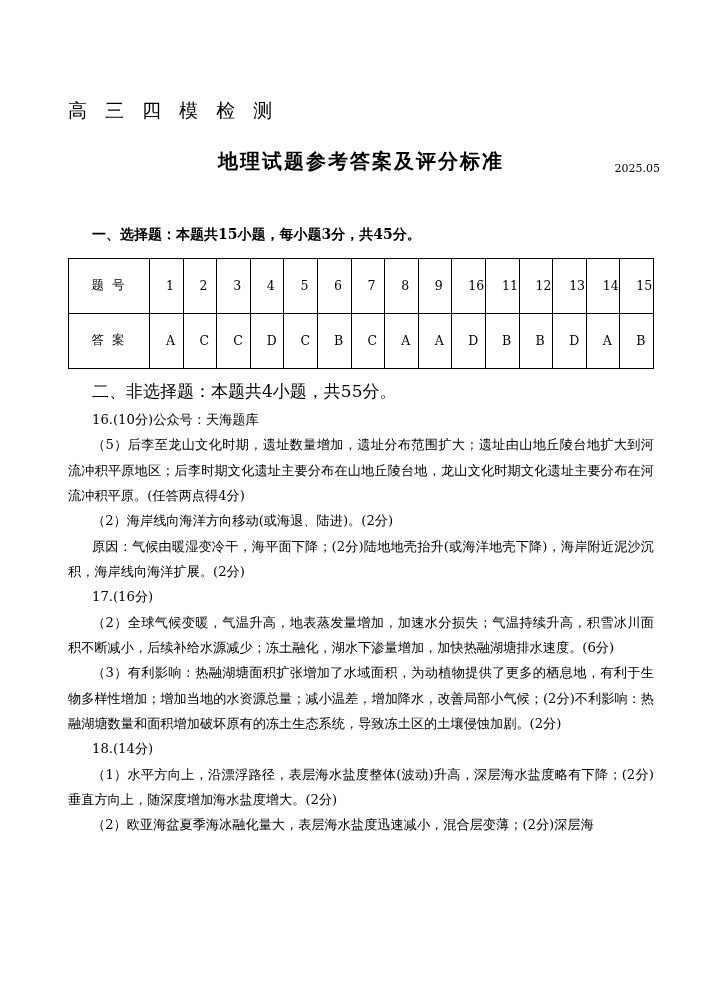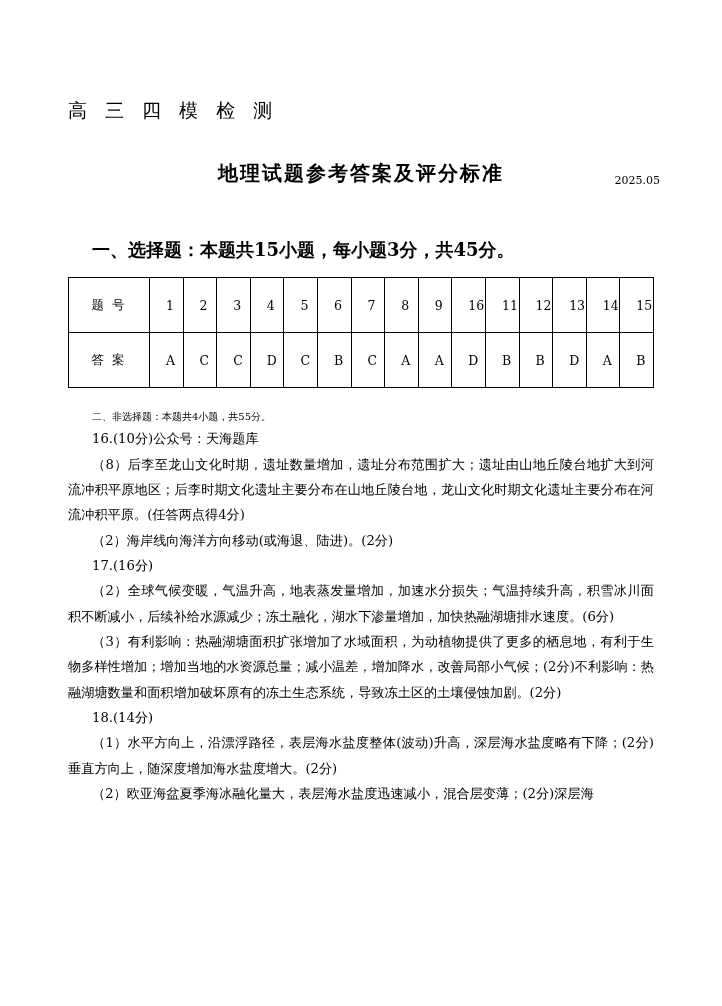--- a/index.html
+++ b/index.html
@@ -24,38 +24,38 @@
   }
   .title-main {
     font-size: 19px;
     letter-spacing: 6px;
     margin-top: 98px;
     font-weight: 500;
     font-family: "DejaVu Serif", "Liberation Serif", serif;
   }
   .title-sub-row {
     position: relative;
-    margin-top: 36px;
+    margin-top: 24px;
     text-align: center;
   }
   .title-sub {
     font-size: 20px;
     font-weight: bold;
     letter-spacing: 2px;
     font-family: "DejaVu Sans", "Liberation Sans", sans-serif;
   }
   .date {
     position: absolute;
     right: -6px;
     bottom: 0px;
     font-size: 11px;
     font-family: "DejaVu Serif", "Liberation Serif", serif;
   }
   .section-head {
-    font-size: 18px;
+    font-size: 14px;
     margin-top: 46px;
     text-indent: 24px;
     line-height: 1.9;
   }
   .section-head .bold {
     font-weight: bold;
   }
   table.answers {
     border-collapse: collapse;
     width: 100%;
@@ -69,22 +69,22 @@
     height: 22px;
     padding: 16px;
     font-family: "DejaVu Serif", "Liberation Serif", serif;
   }
   table.answers td.hdr {
     width: 48px;
     letter-spacing: 2px;
     font-size: 12.5px;
   }
   .section-head2 {
-    font-size: 10px;
-    margin-top: 19px;
+    font-size: 17px;
+    margin-top: 6px;
     text-indent: 24px;
     line-height: 1.9;
   }
   .para {
     font-size: 13.2px;
     line-height: 1.92;
     text-align: justify;
     margin: 0;
   }
   .indent1 { text-indent: 24px; }
@@ -145,22 +145,23 @@
       <td>B</td>
     </tr>
   </tbody>
     </table>
 
   <div class="section-head2">
     <span class="bold">二、非选择题：</span><span class="bold">本题共4小题，共55分。</span>
   </div>
 
   <p class="para indent1">16.(10分)公众号：天海题库</p>
-  <p class="para indent2">（8）后李至龙山文化时期，遗址数量增加，遗址分布范围扩大；遗址由山地丘陵台地扩大到河流冲积平原地区；后李时期文化遗址主要分布在山地丘陵台地，龙山文化时期文化遗址主要分布在河流冲积平原。(任答两点得4分)</p>
+  <p class="para indent2">（5）后李至龙山文化时期，遗址数量增加，遗址分布范围扩大；遗址由山地丘陵台地扩大到河流冲积平原地区；后李时期文化遗址主要分布在山地丘陵台地，龙山文化时期文化遗址主要分布在河流冲积平原。(任答两点得4分)</p>
   <p class="para indent2">（2）海岸线向海洋方向移动(或海退、陆进)。(2分)</p>
+  <p class="para indent2">原因：气候由暖湿变冷干，海平面下降；(2分)陆地地壳抬升(或海洋地壳下降)，海岸附近泥沙沉积，海岸线向海洋扩展。(2分)</p>
   <p class="para indent1">17.(16分)</p>
   <p class="para indent2">（2）全球气候变暖，气温升高，地表蒸发量增加，加速水分损失；气温持续升高，积雪冰川面积不断减小，后续补给水源减少；冻土融化，湖水下渗量增加，加快热融湖塘排水速度。(6分)</p>
   <p class="para indent2">（3）有利影响：热融湖塘面积扩张增加了水域面积，为动植物提供了更多的栖息地，有利于生物多样性增加；增加当地的水资源总量；减小温差，增加降水，改善局部小气候；(2分)不利影响：热融湖塘数量和面积增加破坏原有的冻土生态系统，导致冻土区的土壤侵蚀加剧。(2分)</p>
   <p class="para indent1">18.(14分)</p>
   <p class="para indent2">（1）水平方向上，沿漂浮路径，表层海水盐度整体(波动)升高，深层海水盐度略有下降；(2分)垂直方向上，随深度增加海水盐度增大。(2分)</p>
   <p class="para indent2">（2）欧亚海盆夏季海冰融化量大，表层海水盐度迅速减小，混合层变薄；(2分)深层海</p>
 
 </div>
 
 </body></html>

